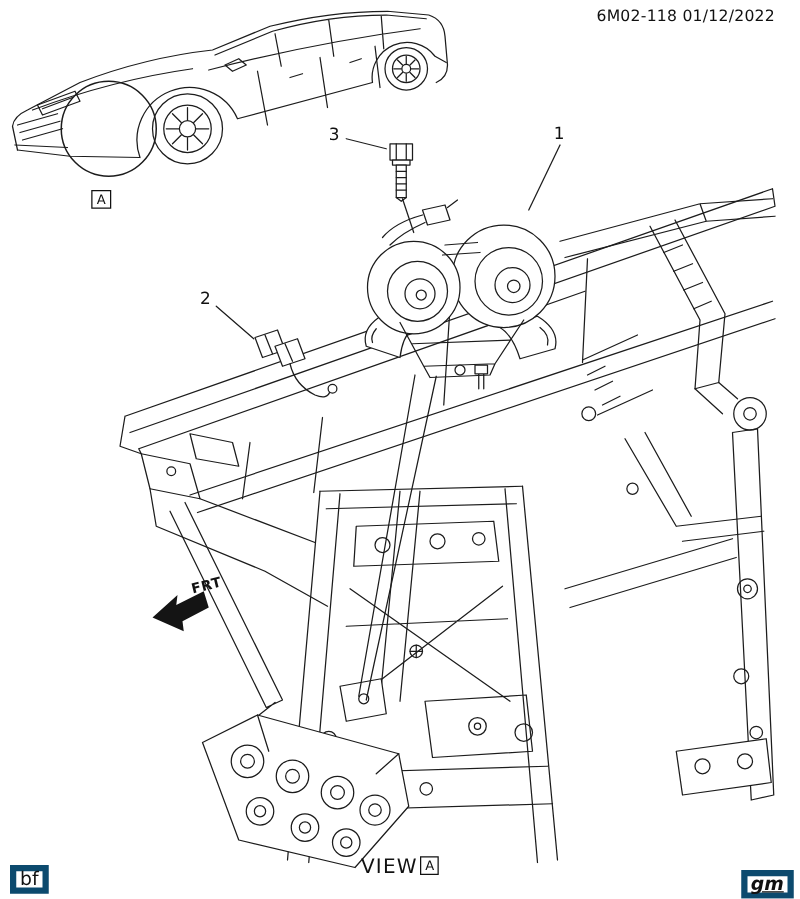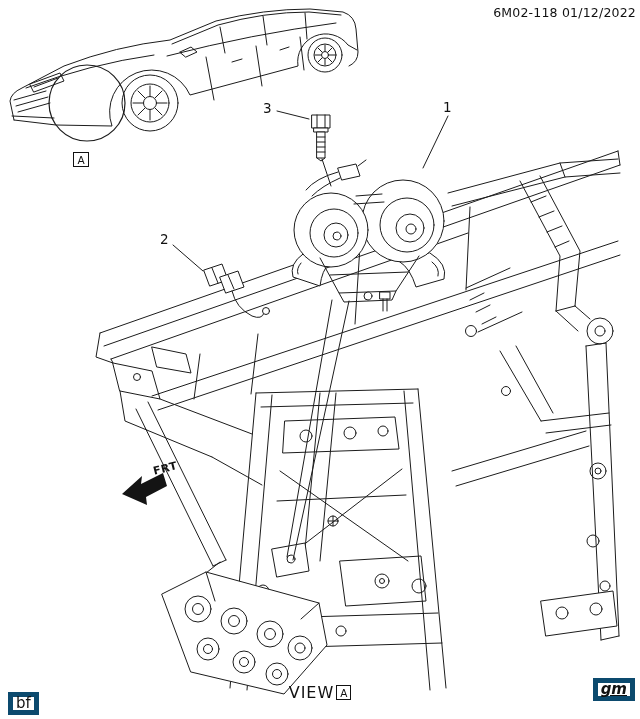--- a/index.html
+++ b/index.html
@@ -8,21 +8,21 @@
     position: relative;
     width: 640px;
     height: 719px;
     background: #ffffff;
     font-family: "DejaVu Sans", "Liberation Sans", sans-serif;
     color: #111111;
     overflow: hidden;
   }
   .svg-art { position: absolute; left: 0; top: 0; width: 640px; height: 719px; }
   .header-ref {
-    position: absolute; top: 5px; right: 4px;
+    position: absolute; top: 5px; right: 20px;
     font-size: 12.5px; letter-spacing: 0.2px; white-space: nowrap; text-align: right;
   }
   .callout { position: absolute; font-size: 13.5px; }
   .callout-1 { left: 443px; top: 99px; }
   .callout-2 { left: 160px; top: 231px; }
   .callout-3 { left: 263px; top: 100px; }
   .boxed {
     position: absolute; border: 1.2px solid #111;
     display: flex; align-items: center; justify-content: center;
     background: #fff;
@@ -41,21 +41,21 @@
   .view-box {
     width: 15px; height: 15px; border: 1.2px solid #111;
     display: flex; align-items: center; justify-content: center;
     font-size: 10.5px; background: #fff;
   }
   .corner {
     position: absolute; border: 5px solid #0c4a6e;
     font-size: 15px; line-height: 11px; padding: 1px 3px; background: #fff;
   }
   .corner-bf { left: 8px; bottom: 4px; }
-  .corner-gm { right: 5px; bottom: 18px; font-weight: bold; font-style: italic; text-decoration: underline; }
+  .corner-gm { right: 5px; bottom: 0; font-weight: bold; font-style: italic; text-decoration: underline; }
 </style>
 </head>
 <body>
 
 <div class="page">
 
   <svg class="svg-art" viewBox="0 0 640 719" xmlns="http://www.w3.org/2000/svg">
     <g stroke="#1c1c1c" stroke-width="1" fill="none" stroke-linecap="round" stroke-linejoin="round">
 
       <g>

